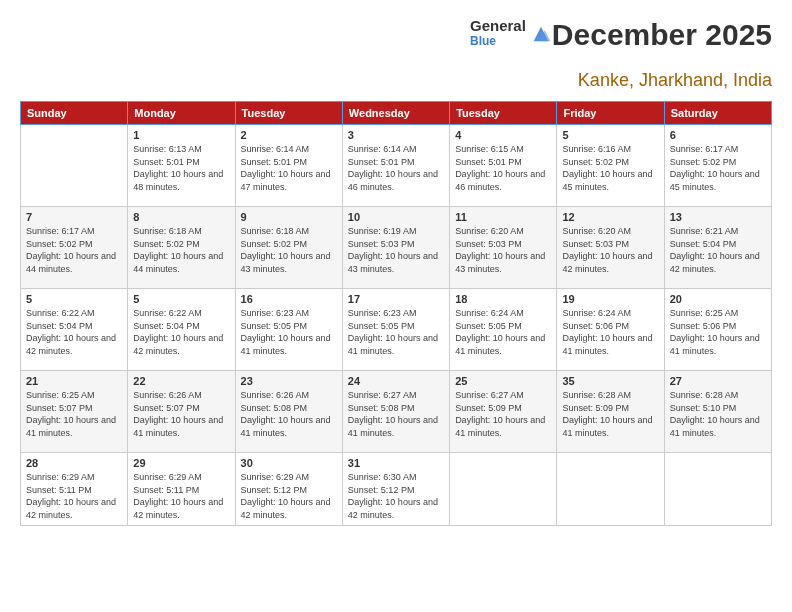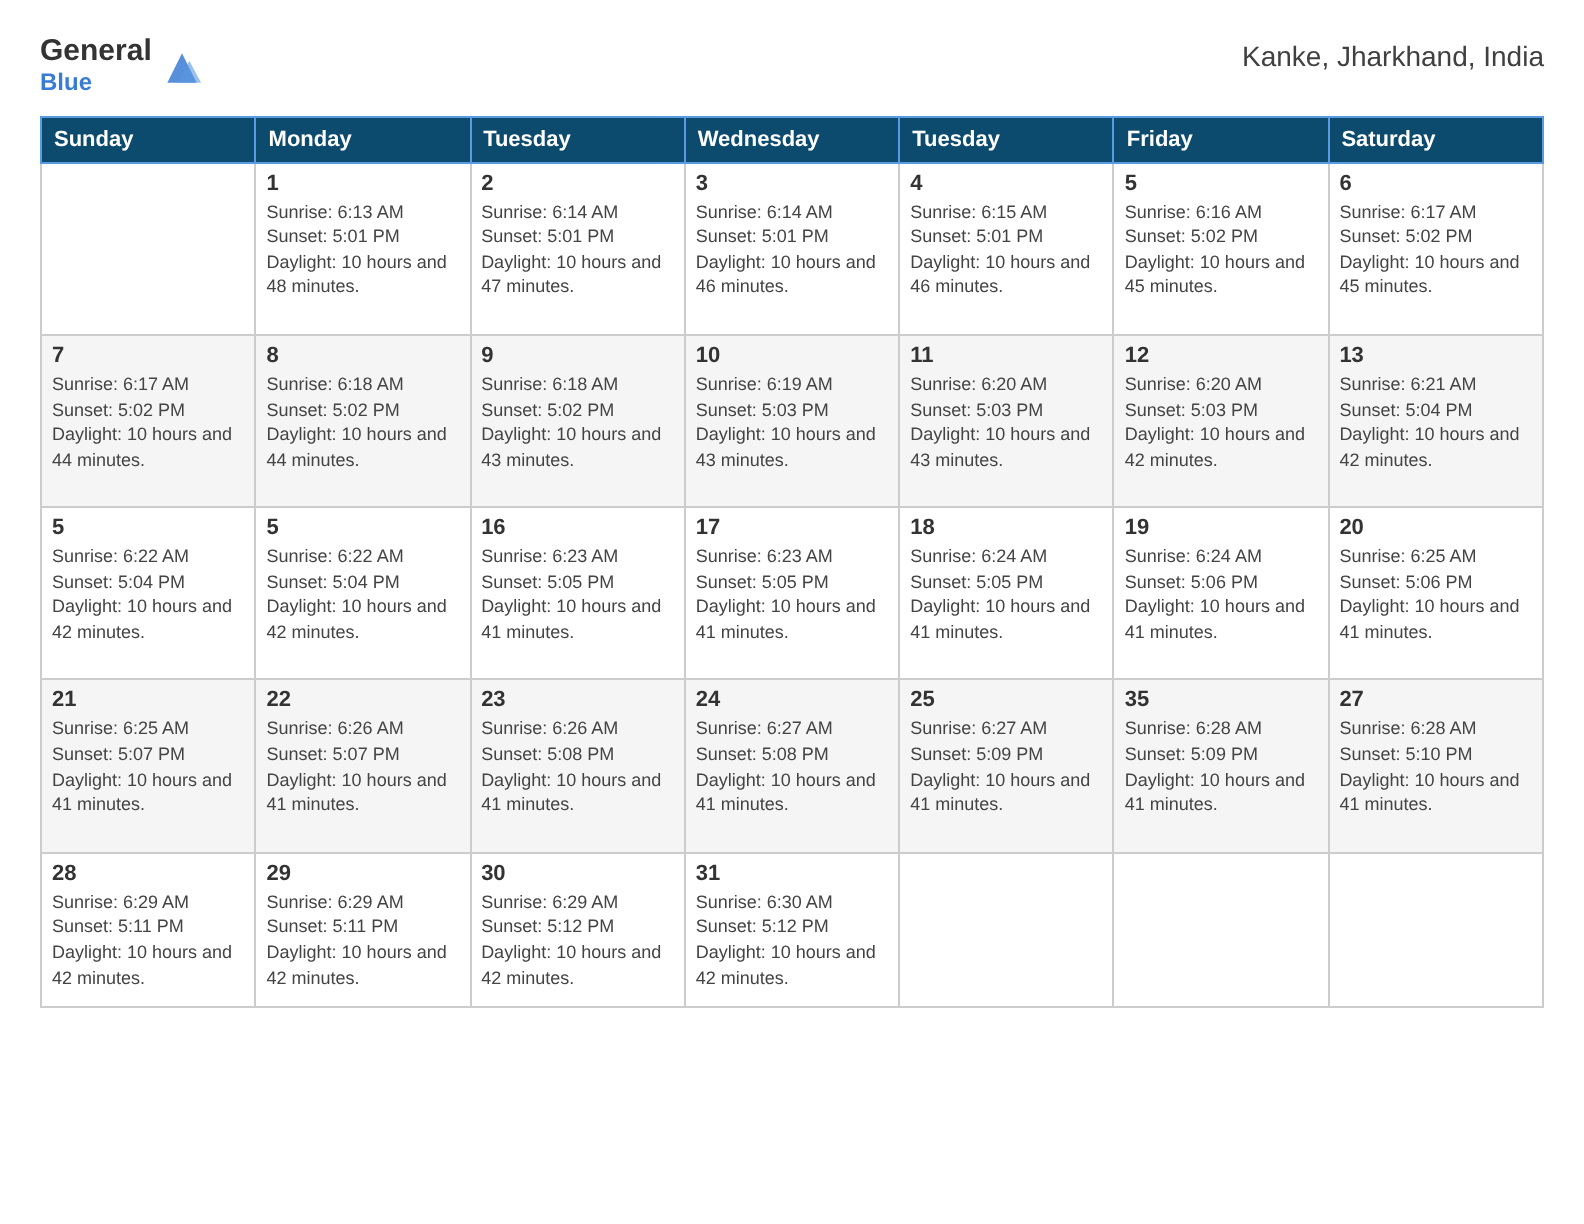--- a/index.html
+++ b/index.html
@@ -9,20 +9,21 @@
       font-family: Arial, sans-serif;
       background: #fff;
       overflow: hidden;
     }
     .page {
       width: 792px;
       height: 516px;
       padding: 18px 20px 12px 20px;
       display: flex;
       flex-direction: column;
+      align-items: flex-end;
     }
     .header {
       display: flex;
       align-items: flex-start;
       justify-content: space-between;
       margin-bottom: 10px;
     }
     .logo {
       display: flex;
       align-items: center;
@@ -51,33 +52,33 @@
     .title-block {
       text-align: right;
     }
     .month-title {
       font-size: 30px;
       font-weight: bold;
       color: #333;
       line-height: 1.1;
     }
     .location-title {
-      font-size: 14px;
-      color: #404040;
-      margin-top: 2px;
+      font-size: 18px;
+      color: #a16207;
+      margin-top: 19px;
     }
     .calendar {
       flex: 1;
       border: 1px solid #ccc;
       border-collapse: collapse;
       width: 100%;
       table-layout: fixed;
     }
     .calendar th {
-      background-color: #0c4a6e;
+      background-color: #b91c1c;
       color: #fff;
       font-size: 11px;
       font-weight: bold;
       text-align: left;
       padding: 5px 6px;
       border: 1px solid #5a9ae0;
     }
     .calendar td {
       vertical-align: top;
       border: 1px solid #ccc;
@@ -118,20 +119,21 @@
       <div class="logo-text">
         <span class="logo-general">General</span>
         <span class="logo-blue">Blue</span>
       </div>
       <svg class="logo-icon" viewBox="0 0 30 30" xmlns="http://www.w3.org/2000/svg">
         <polygon points="5,25 15,5 25,25" fill="#3a7bd5" opacity="0.85"></polygon>
         <polygon points="12,25 20,10 28,25" fill="#5a9ae0" opacity="0.6"></polygon>
       </svg>
     </div>
     <div class="title-block">
+      <div class="month-title">December 2025</div>
       <div class="location-title">Kanke, Jharkhand, India</div>
     </div>
   </div>
 
   <table class="calendar">
     <thead>
       <tr>
         <th><span>Sunday</span></th>
         <th><span>Monday</span></th>
         <th><span>Tuesday</span></th>

